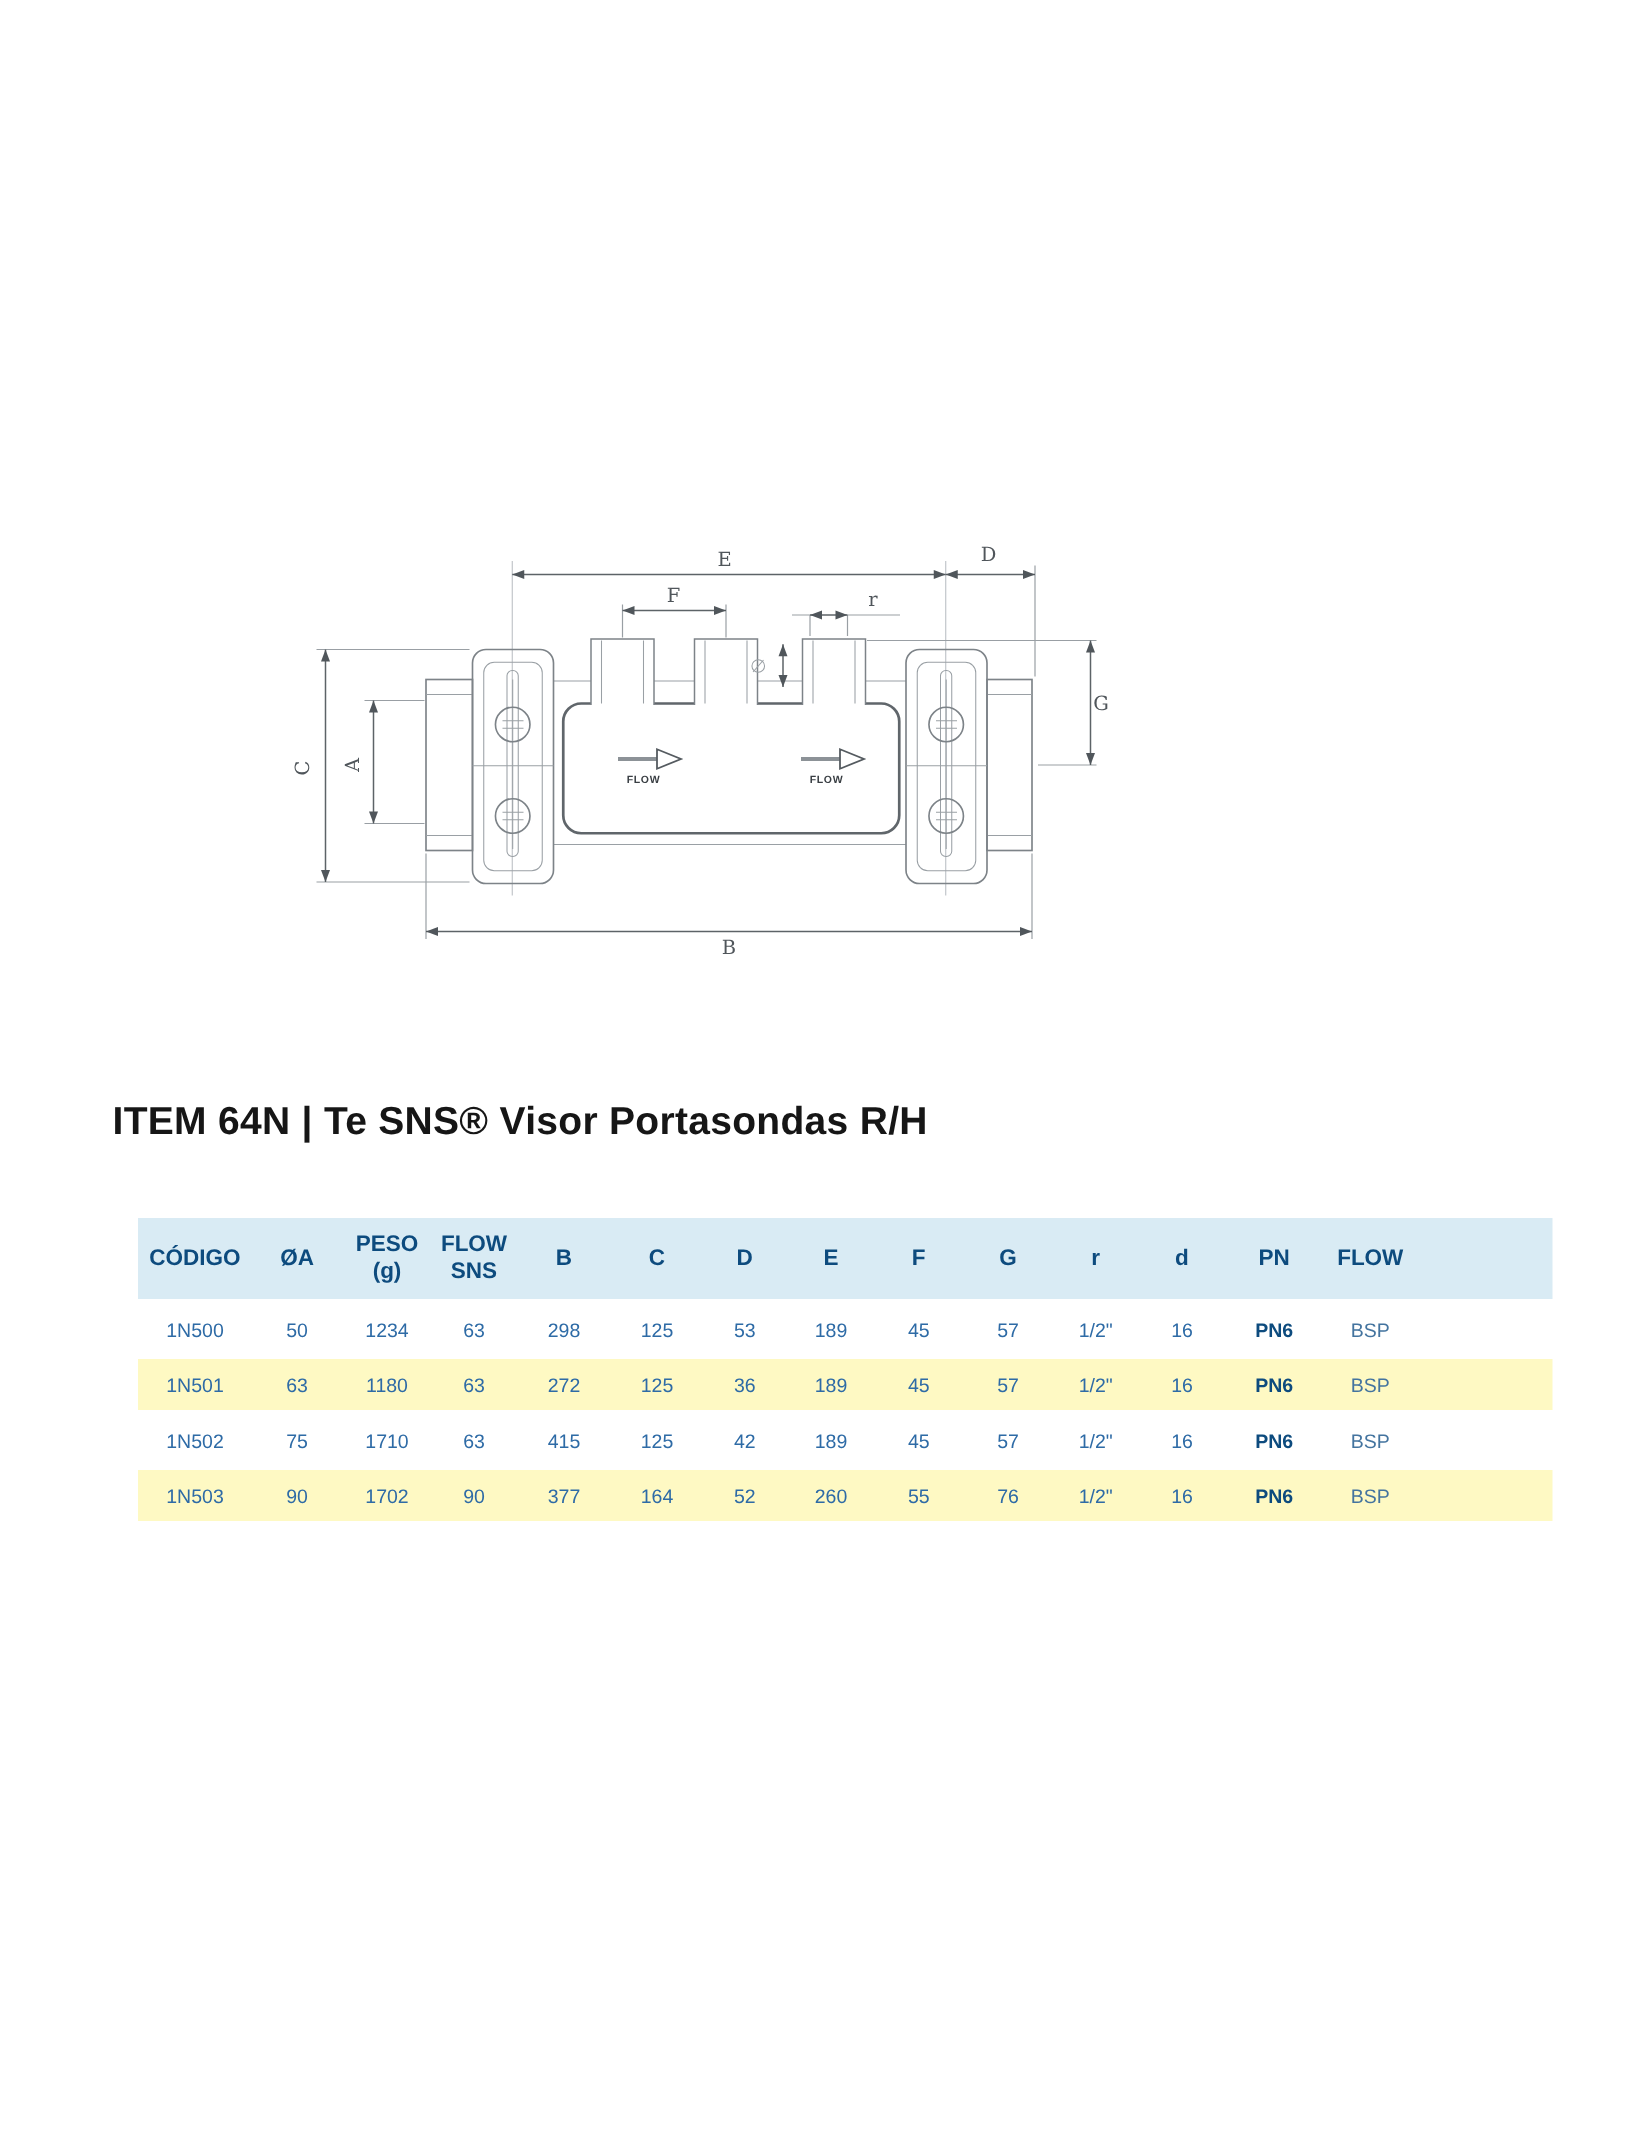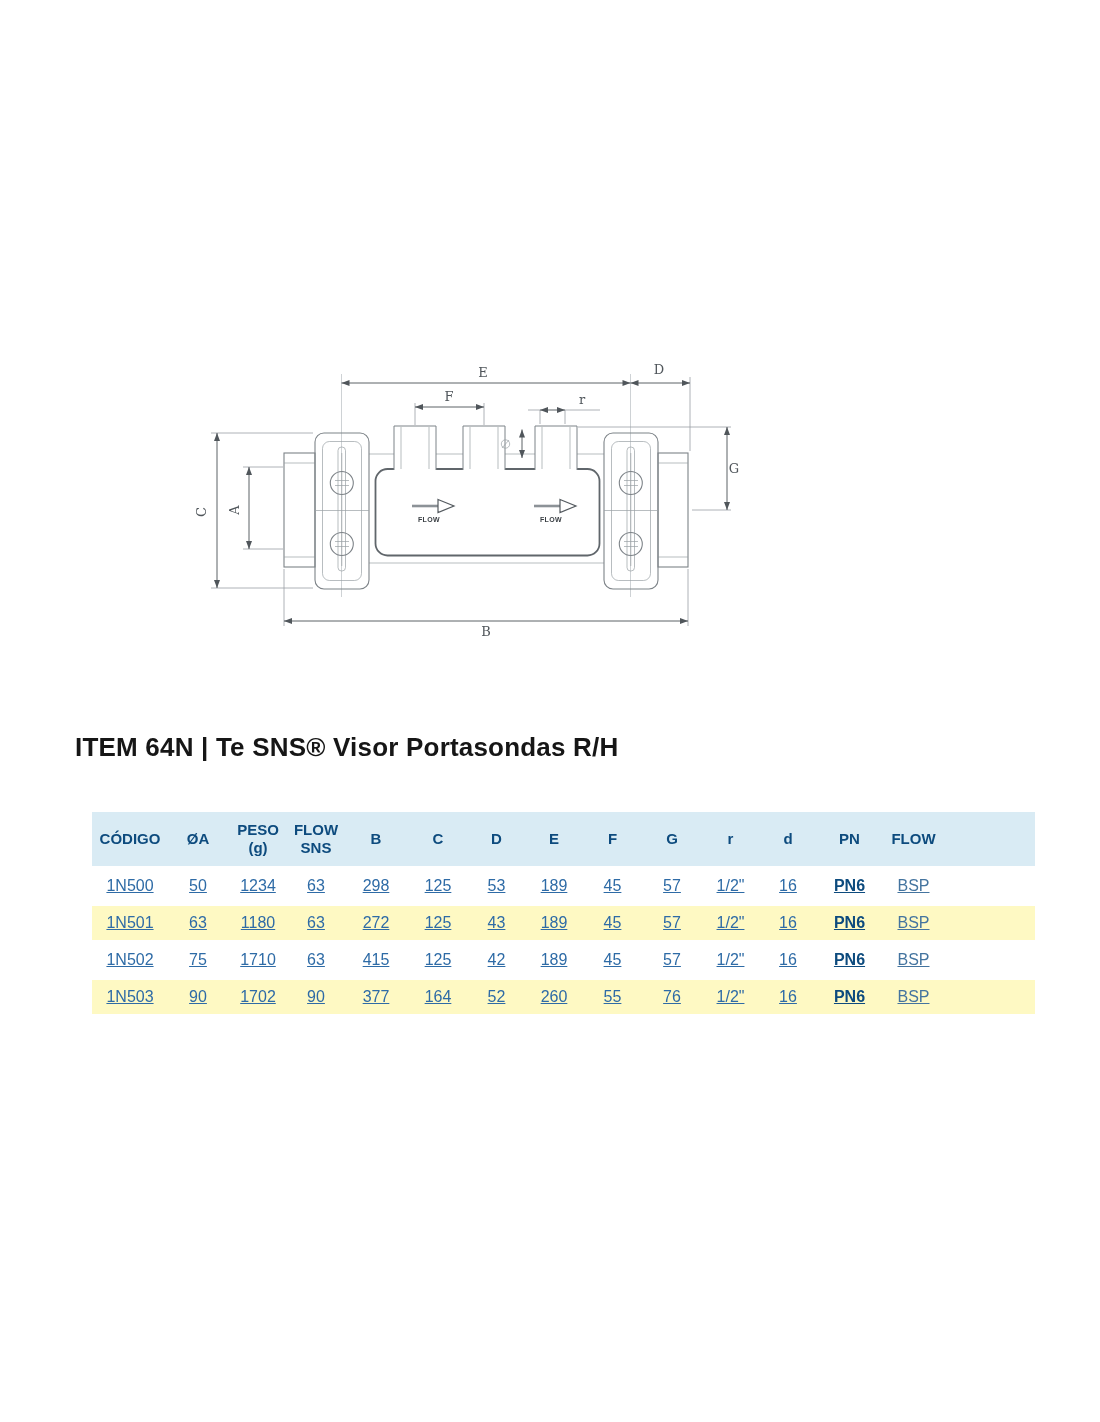--- a/index.html
+++ b/index.html
@@ -24,21 +24,21 @@
 
   
   .spec-table{position:absolute;left:92px;top:812px;width:943px;
     --cols:76px 60px 60px 56px 64px 60px 57px 58px 59px 60px 57px 58px 65px 63px 1fr;}
   .thead{display:grid;grid-template-columns:var(--cols);height:54px;background:#d9ebf4;
          align-items:center;}
   .th{font-size:15px;font-weight:bold;color:#0d4b7e;text-align:center;white-space:pre-line;
       line-height:1.2;}
   .tr{display:grid;grid-template-columns:var(--cols);height:34px;margin-top:3px;align-items:center;}
   .tr.alt{background:#fef9c3;}
-  .td{font-size:16px;color:#2e6ba6;text-align:center;text-decoration:underline;}
+  .td{font-size:13px;color:#2e6ba6;text-align:center;}
   .td.pn{font-weight:bold;color:#0d4b7e;}
   .td.rosca{color:#44749f;}
 </style>
 </head>
 <body>
 
 <div class="page">
 
   <svg class="drawing" viewBox="190 355 560 300">
     <defs>
@@ -212,21 +212,21 @@
       <div class="td"></div>
     </div>
 
     <div class="tr alt">
       <div class="td">1N501</div>
       <div class="td">63</div>
       <div class="td">1180</div>
       <div class="td">63</div>
       <div class="td">272</div>
       <div class="td">125</div>
-      <div class="td">43</div>
+      <div class="td">36</div>
       <div class="td">189</div>
       <div class="td">45</div>
       <div class="td">57</div>
       <div class="td">1/2"</div>
       <div class="td">16</div>
       <div class="td pn">PN6</div>
       <div class="td rosca">BSP</div>
       <div class="td"></div>
     </div>
 

